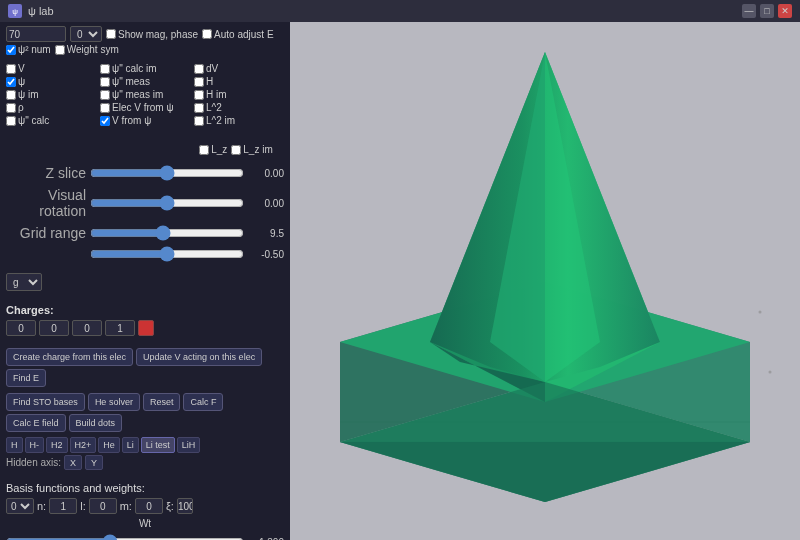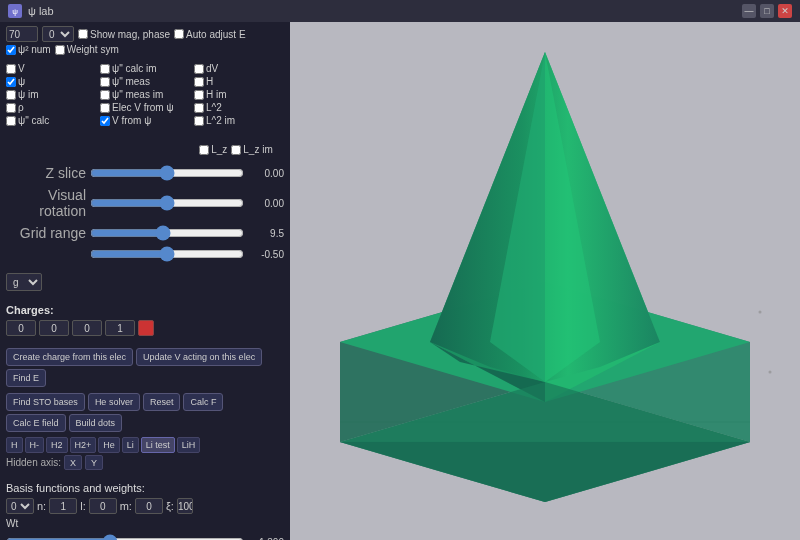--- a/index.html
+++ b/index.html
@@ -72,21 +72,21 @@
       gap: 2px;
     }
     
     .toolbar-row {
       display: flex;
       align-items: center;
       gap: 4px;
       flex-wrap: wrap;
     }
     .input-small {
-      width: 32px;
+      width: 60px;
       height: 16px;
       background: #2a2a3e;
       border: 1px solid #555;
       color: #ccc;
       font-size: 10px;
       padding: 0 2px;
       border-radius: 2px;
     }
     .dropdown-small {
       height: 16px;
@@ -464,21 +464,21 @@
       </select>
       <span>n:</span>
       <input class="basis-input" type="text" value="1" style="">
       <span>l:</span>
       <input class="basis-input" type="text" value="0" style="">
       <span>m:</span>
       <input class="basis-input" type="text" value="0" style="">
       <span>ξ:</span>
       <input class="basis-input" style="width: 16px;" type="text" value="100">
     </div>
-    <div style="font-size:10px; margin:2px 0;">Wt</div>
+    <div style="font-size:10px; margin:2px 0;text-align:center;">Wt</div>
     <div class="slider-row">
       <input type="range" class="slider-input" min="0" max="3" step="0.001" value="1.3" style="">
       <span class="slider-value">1.300</span>
     </div>
 
   </div>
 
   <div id="right-panel">
     <svg id="canvas-3d" viewBox="0 0 510 518" xmlns="http://www.w3.org/2000/svg">
 

